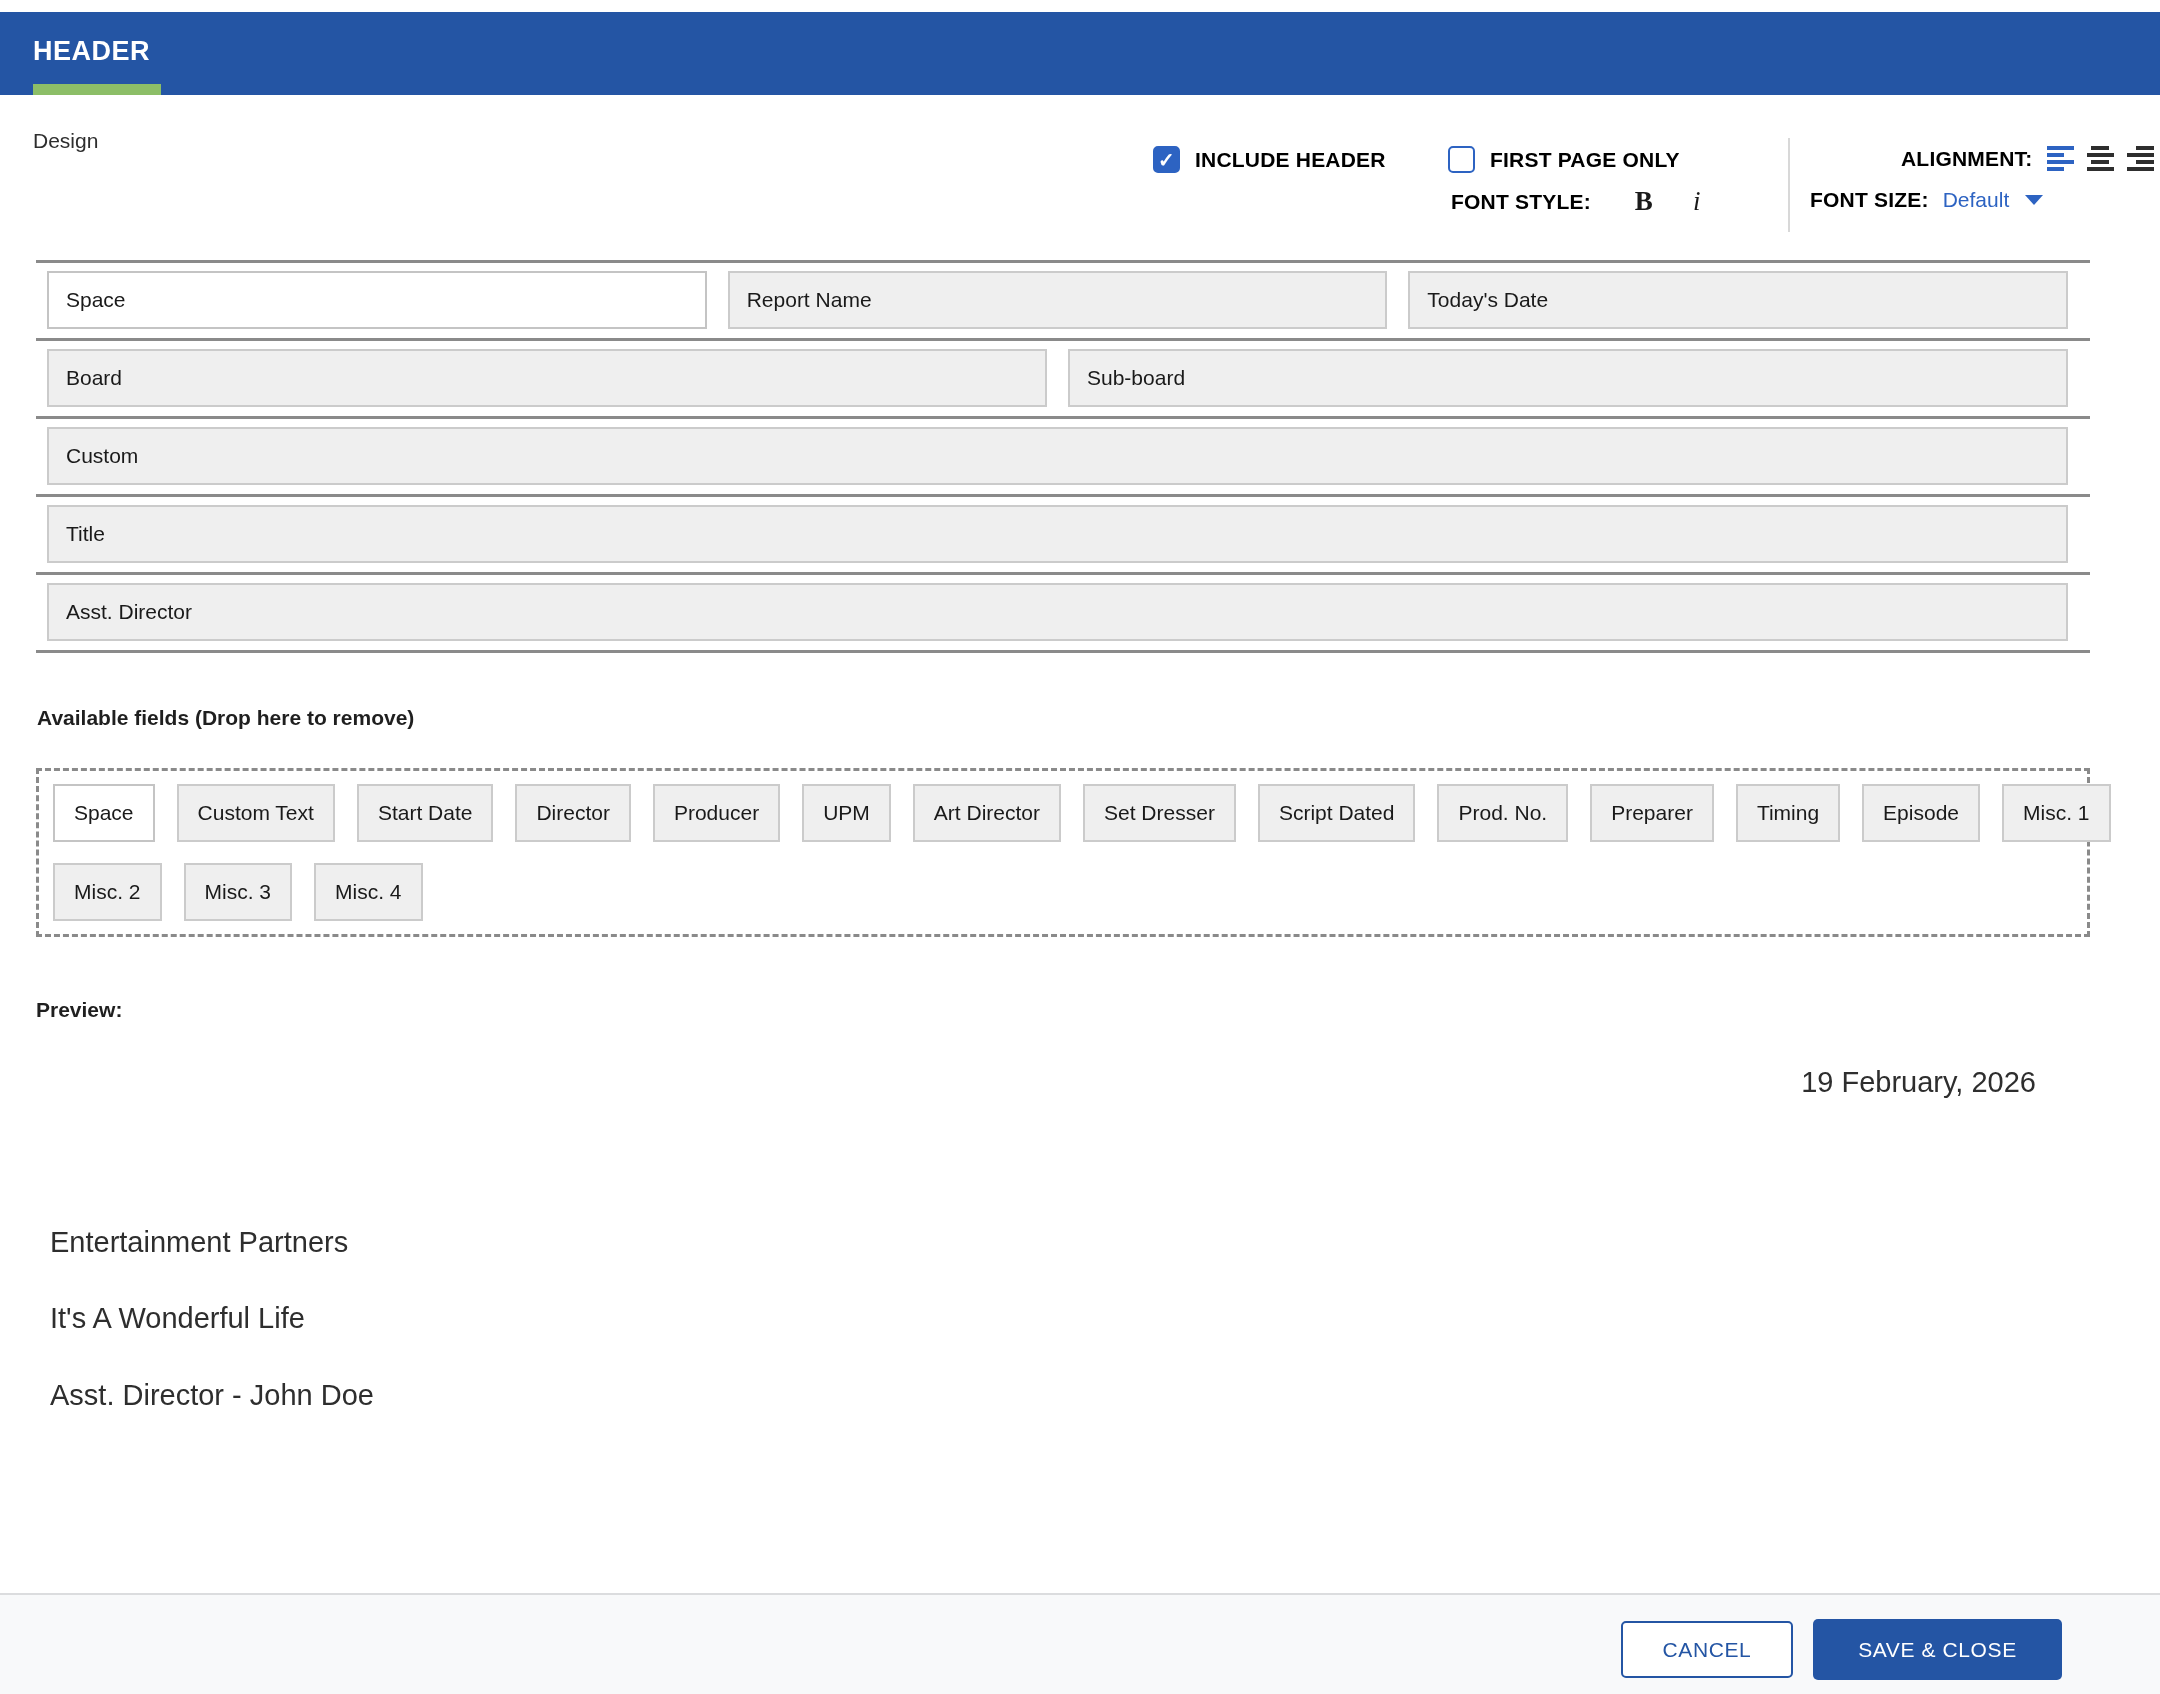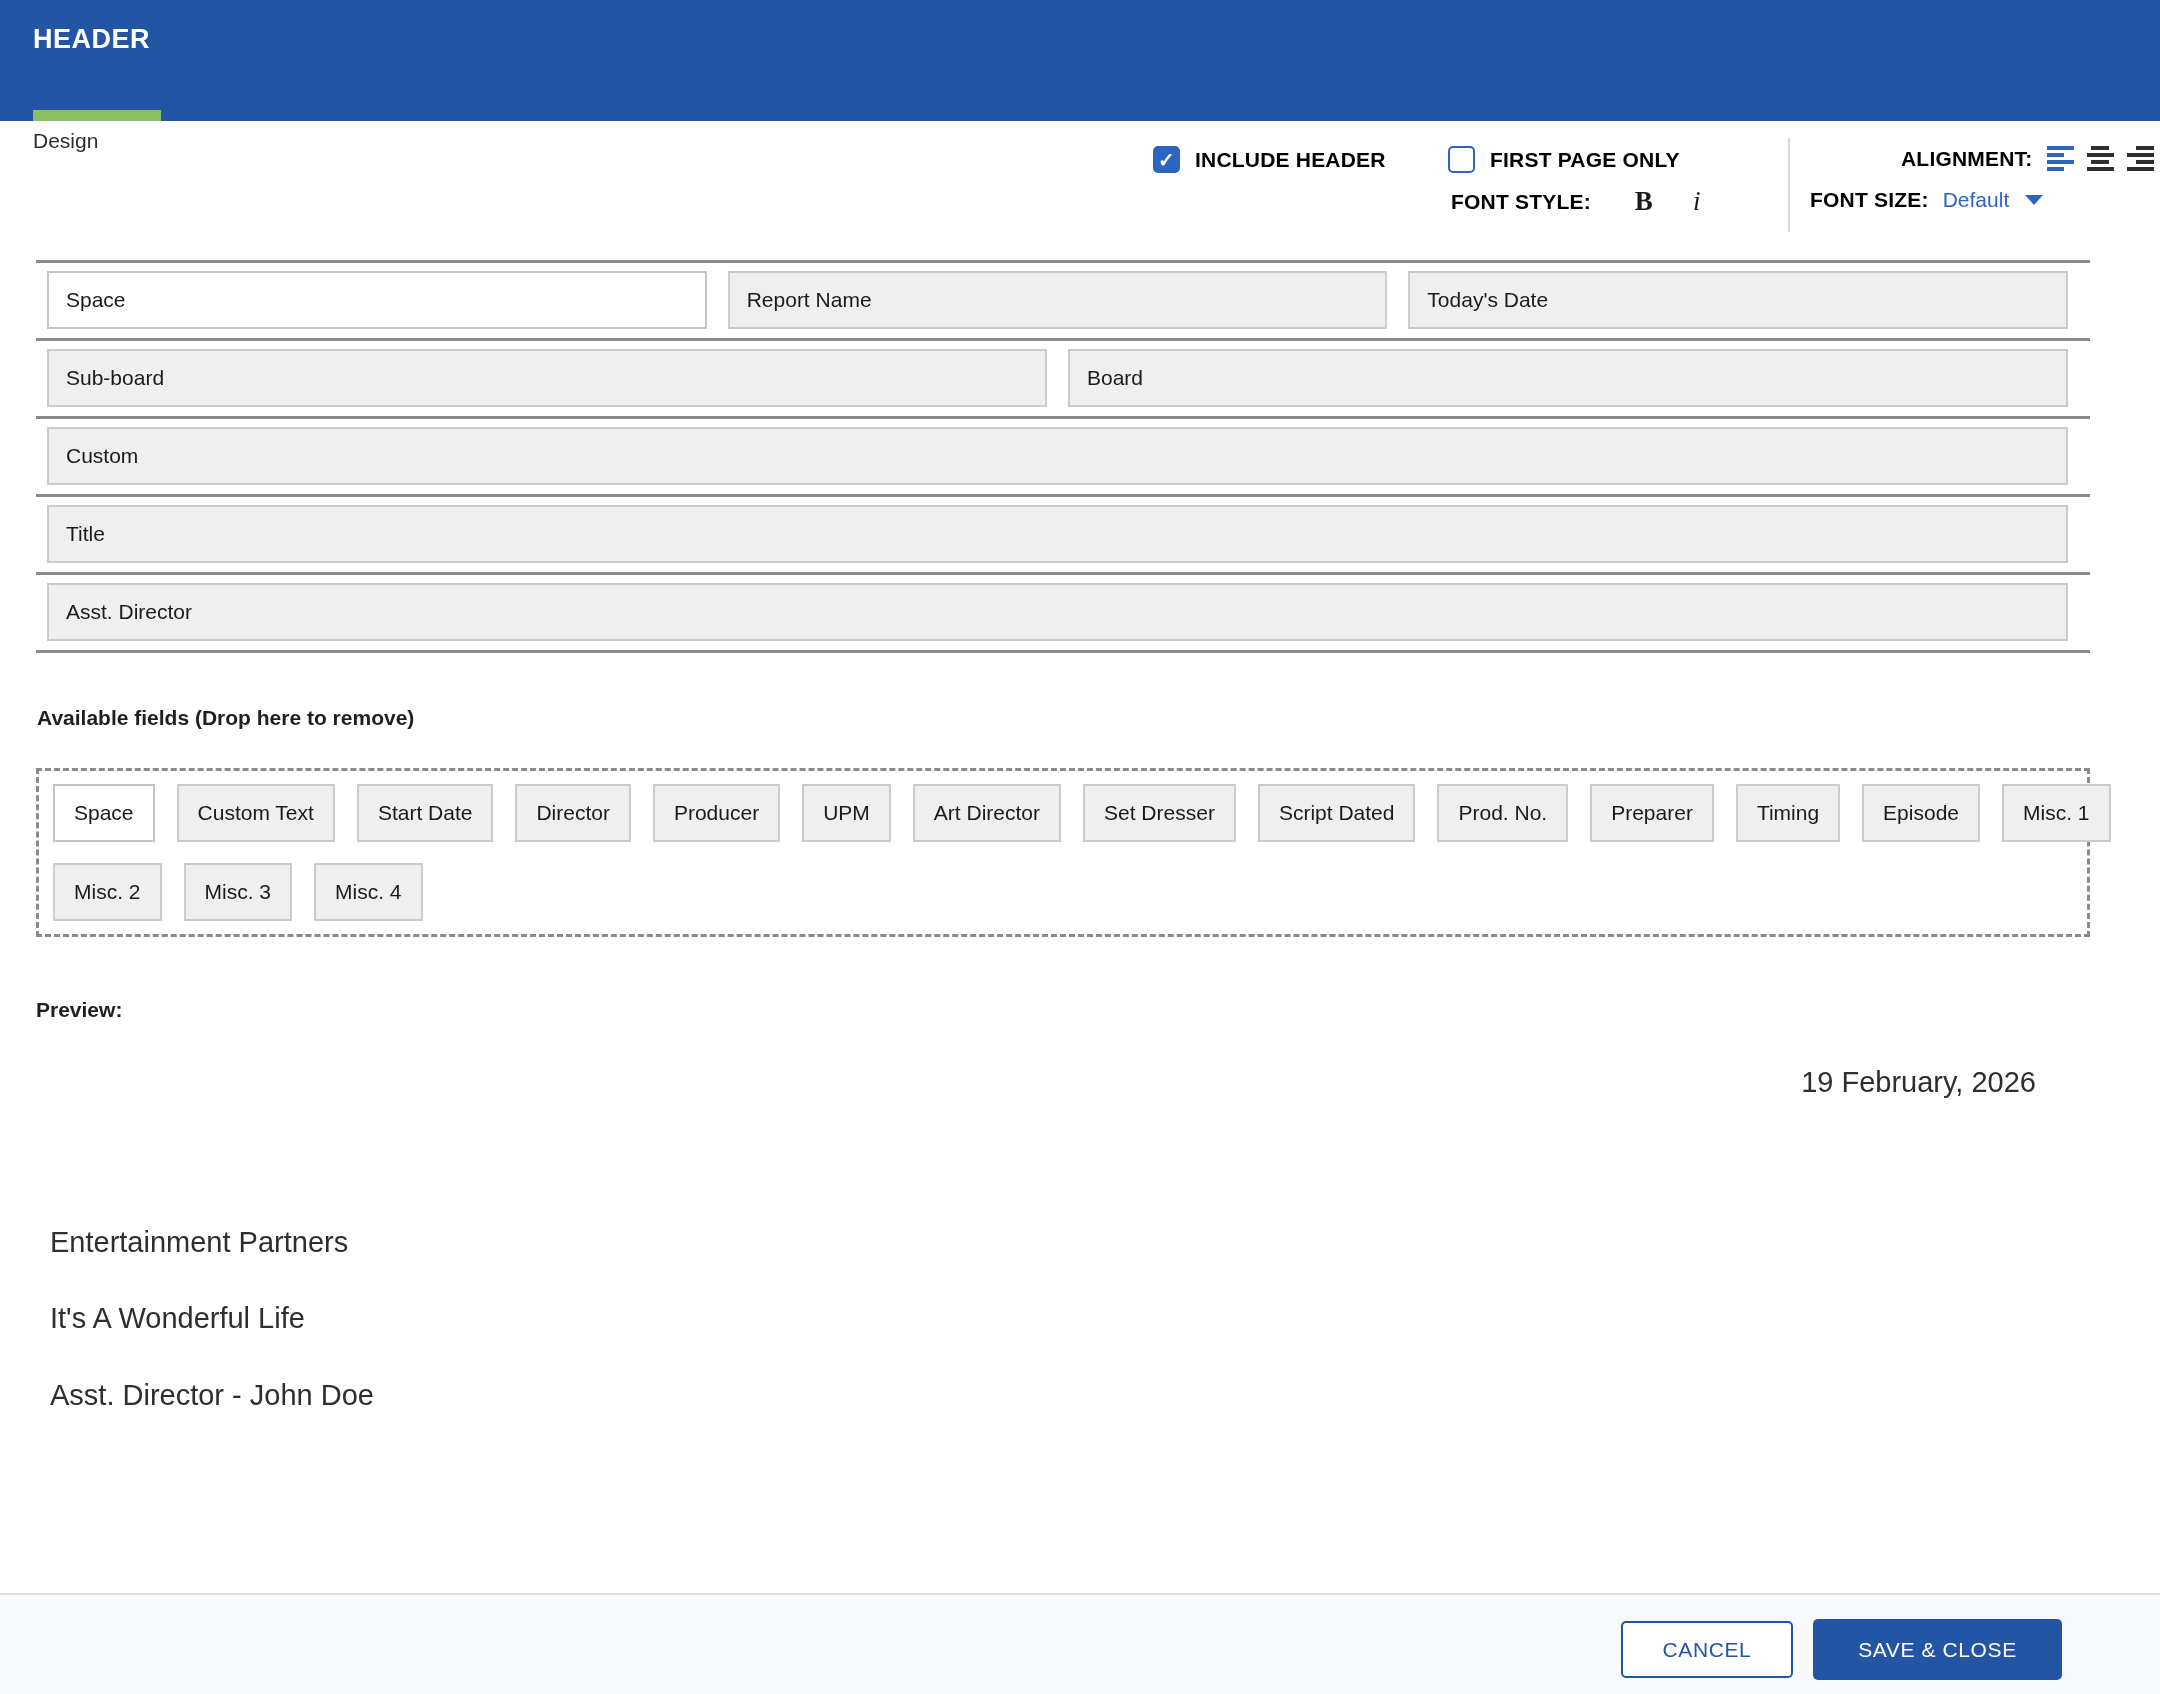--- a/index.html
+++ b/index.html
@@ -4,21 +4,21 @@
 <style>
   html, body { margin:0; padding:0; }
   body {
     width:2160px; height:1694px; position:relative;
     background:#ffffff; overflow:hidden;
     font-family:"Liberation Sans", sans-serif;
     color:#222;
   }
 
   
-  .titlebar { position:absolute; left:0; top:0; width:2160px; height:121px; background:#2455A4; }
+  .titlebar { position:absolute; left:0; top:12px; width:2160px; height:83px; background:#2455A4; }
   .titlebar-title {
     position:absolute; left:33px; top:24px;
     color:#ffffff; font-size:27px; font-weight:bold; letter-spacing:0.5px;
   }
   .tab-indicator { position:absolute; left:33px; bottom:0; width:128px; height:11px; background:#8CBE67; }
 
   
   .design-label { position:absolute; left:33px; top:129px; font-size:21px; color:#2e2e2e; }
 
   .ctl { position:absolute; display:flex; align-items:center; }
@@ -176,22 +176,22 @@
   <span class="caret-down"></span>
 </div>
 
 <div class="field-rows">
     <div class="drop-row">
       <div class="chip white">Space</div>
       <div class="chip">Report Name</div>
       <div class="chip">Today's Date</div>
     </div>
     <div class="drop-row">
+      <div class="chip">Board</div>
       <div class="chip">Sub-board</div>
-      <div class="chip">Board</div>
     </div>
     <div class="drop-row">
       <div class="chip">Custom</div>
     </div>
     <div class="drop-row">
       <div class="chip">Title</div>
     </div>
     <div class="drop-row">
       <div class="chip">Asst. Director</div>
     </div>

